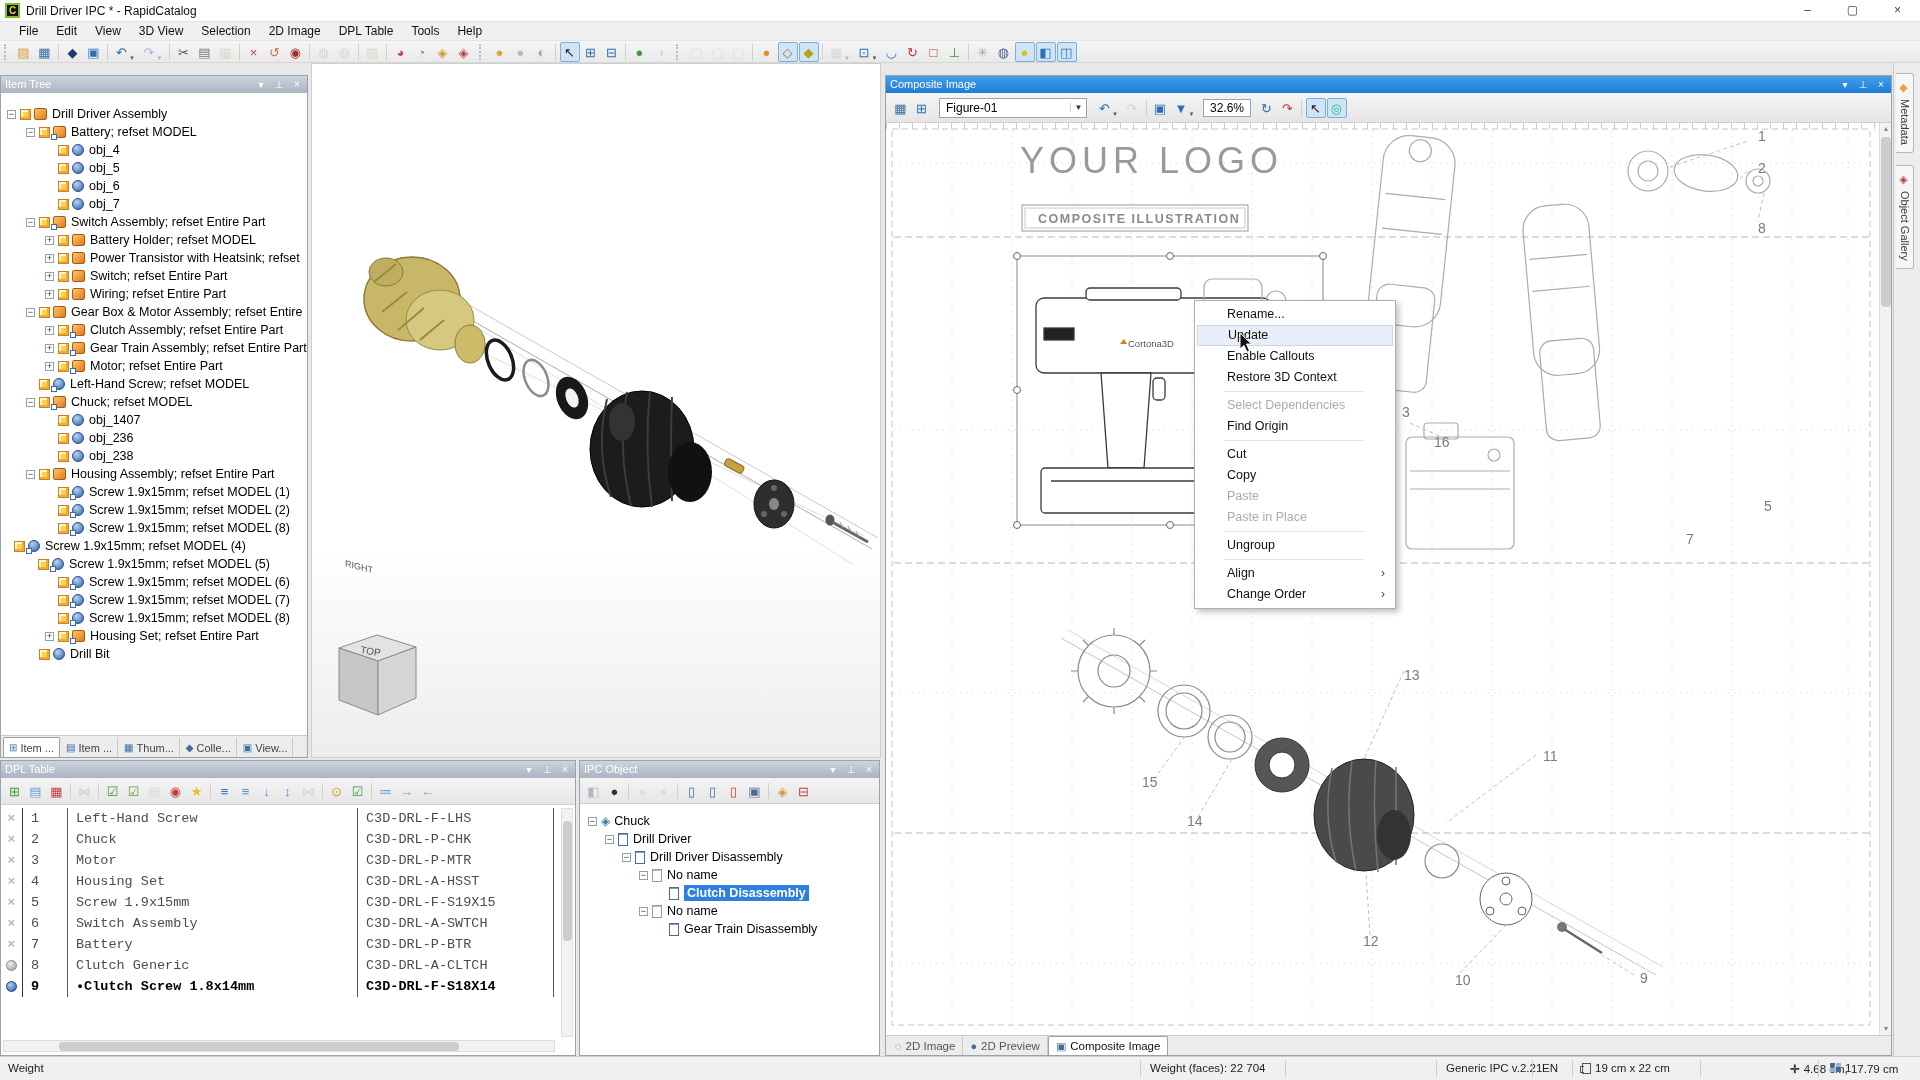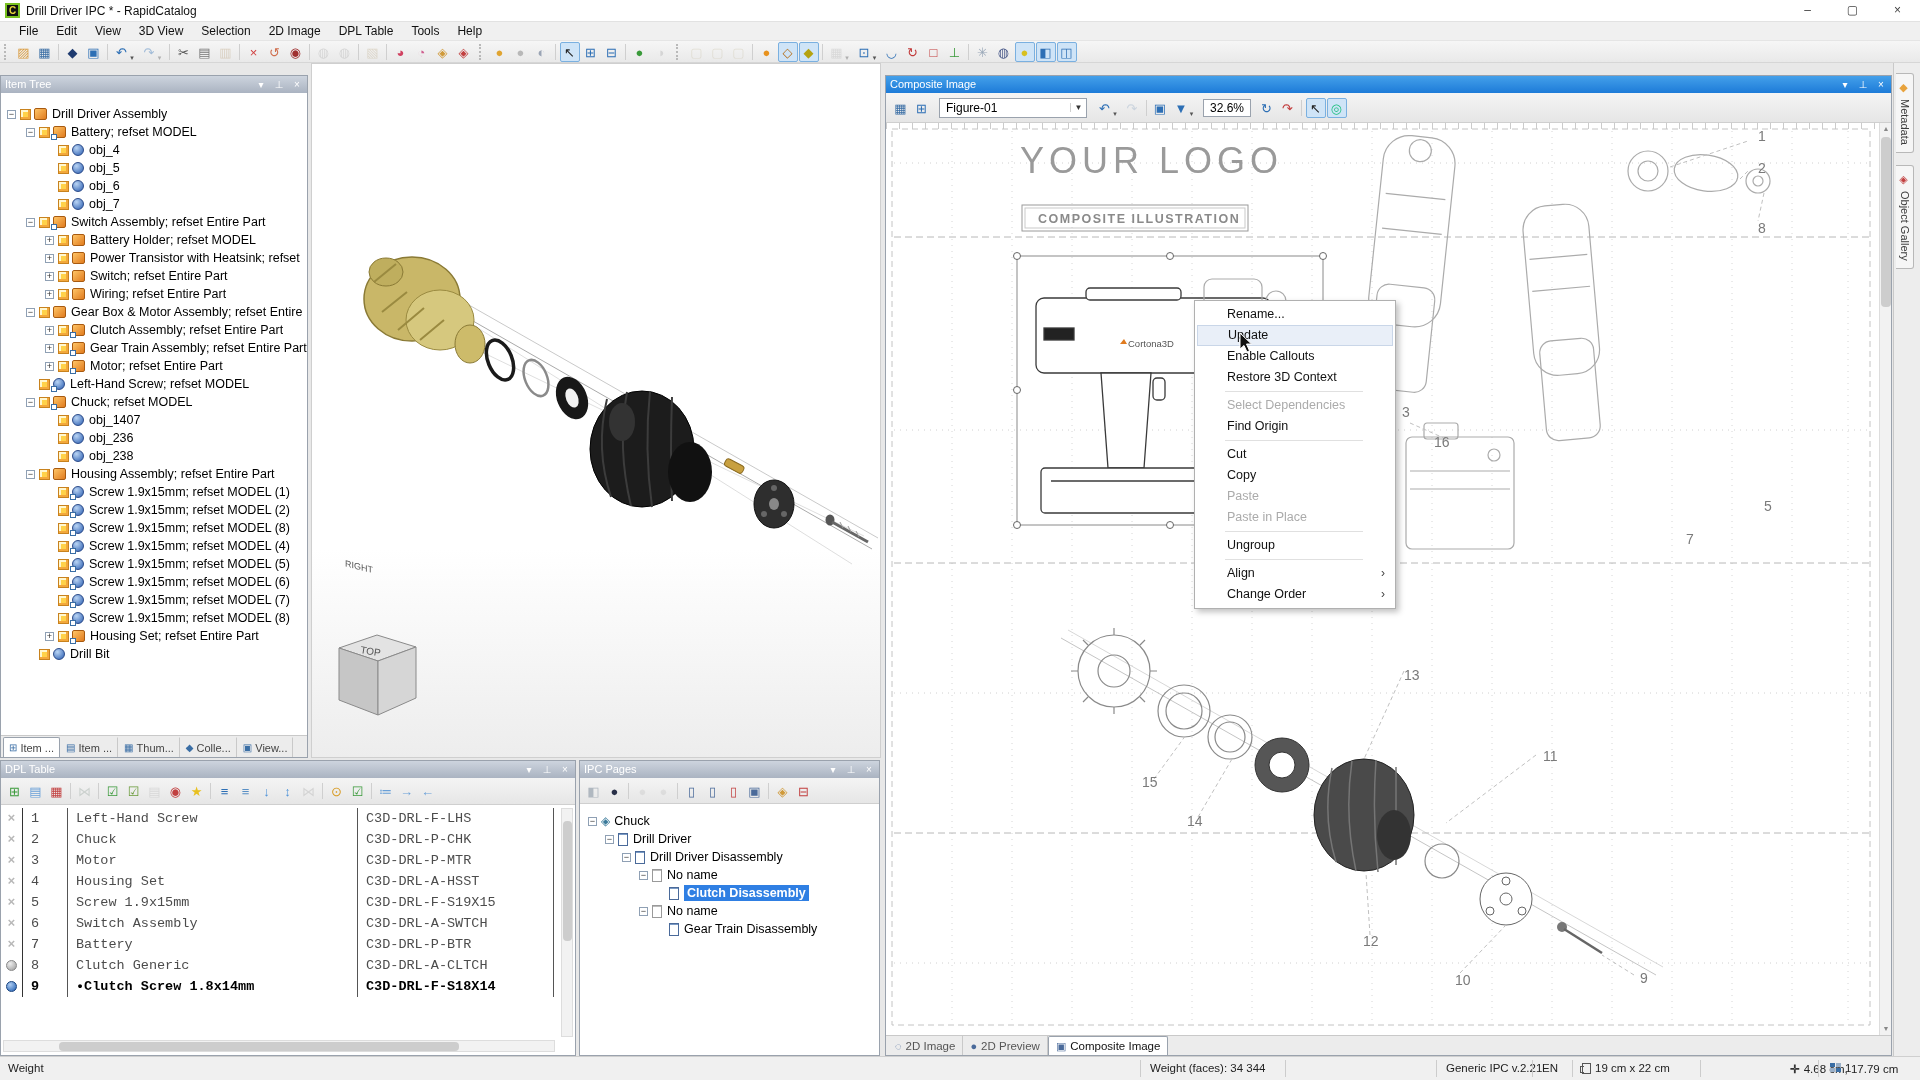--- a/index.html
+++ b/index.html
@@ -388,29 +388,29 @@
         <span class="tree-label">Screw 1.9x15mm; refset MODEL (2)</span>
       </div>
       <div class="tree-row" style="padding-left: 44px;">
         <span class="expand-spacer"></span>
         <span class="page-ico"></span>
         <span class="ball-ico">
           <span class="ref-badge"></span>
         </span>
         <span class="tree-label">Screw 1.9x15mm; refset MODEL (8)</span>
       </div>
-      <div class="tree-row" style="padding-left: 44px;">
+      <div class="tree-row" style="">
         <span class="expand-spacer"></span>
         <span class="page-ico"></span>
         <span class="ball-ico">
           <span class="ref-badge"></span>
         </span>
         <span class="tree-label">Screw 1.9x15mm; refset MODEL (4)</span>
       </div>
-      <div class="tree-row" style="padding-left: 44px;">
+      <div class="tree-row" style="padding-left: 24px;">
         <span class="expand-spacer"></span>
         <span class="page-ico"></span>
         <span class="ball-ico">
           <span class="ref-badge"></span>
         </span>
         <span class="tree-label">Screw 1.9x15mm; refset MODEL (5)</span>
       </div>
       <div class="tree-row" style="padding-left: 44px;">
         <span class="expand-spacer"></span>
         <span class="page-ico"></span>
@@ -888,21 +888,21 @@
         <div class="h-thumb"></div>
       </div>
     <div class="dpl-vscroll">
         <div class="dpl-vthumb"></div>
       </div>
   </div>
 </div>
 
 <div class="panel" id="ipc-panel">
   <div class="panel-header">
-    <span class="ph-title">IPC Pages</span>
+    <span class="ph-title">IPC Object</span>
     <span class="ph-btns" id="ipc-hbtns">
         <span class="ph-btn">▾</span>
         <span class="ph-btn">⊥</span>
         <span class="ph-btn">×</span>
       </span>
   </div>
   <div class="ipc-toolbar" id="ipc-toolbar">
       <div class="tb-btn"><span class="tb-g" style="color: rgb(176, 184, 192);">◧</span></div>
       <div class="tb-btn"><span class="tb-g" style="color: rgb(40, 48, 72);">●</span></div>
       <div class="tb-sep"></div>
@@ -963,21 +963,21 @@
     </div>
     <div class="side-tab">
       <span class="side-tab-ico" style="color: rgb(194, 64, 64);">◈</span>
       <span>Object Gallery</span>
     </div>
   </div>
 
 <div class="statusbar">
   <span class="st" style="left:8px">Weight</span>
   <div class="st-sep" style="left:1140px"></div>
-  <span class="st" style="left:1150px">Weight (faces): 34 344</span>
+  <span class="st" style="left:1150px">Weight (faces): 22 704</span>
   <div class="st-sep" style="left:1285px"></div>
   <div class="st-sep" style="left:1436px"></div>
   <span class="st" style="left:1446px">Generic IPC v.2.21</span>
   <div class="st-sep" style="left:1532px"></div>
   <span class="st" style="left:1542px">EN</span>
   <div class="st-sep" style="left:1572px"></div>
   <span class="st" style="left:1582px"><span class="ssq"></span><span>19 cm x 22 cm</span></span>
   <div class="st-sep" style="left:1700px"></div>
   <span class="st" style="left:1790px"><span class="spl">✛</span><span>4.68 cm, 17.79 cm</span></span>
   <div class="st-sep" style="left:1818px"></div>

